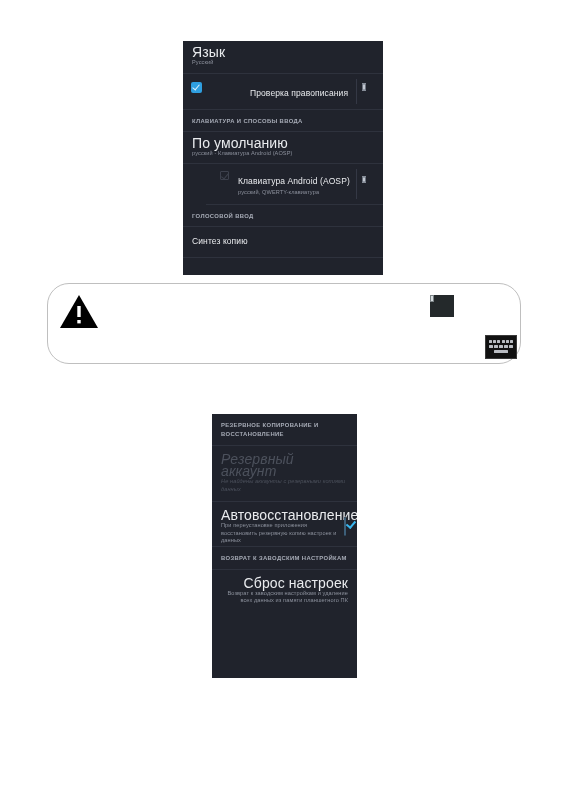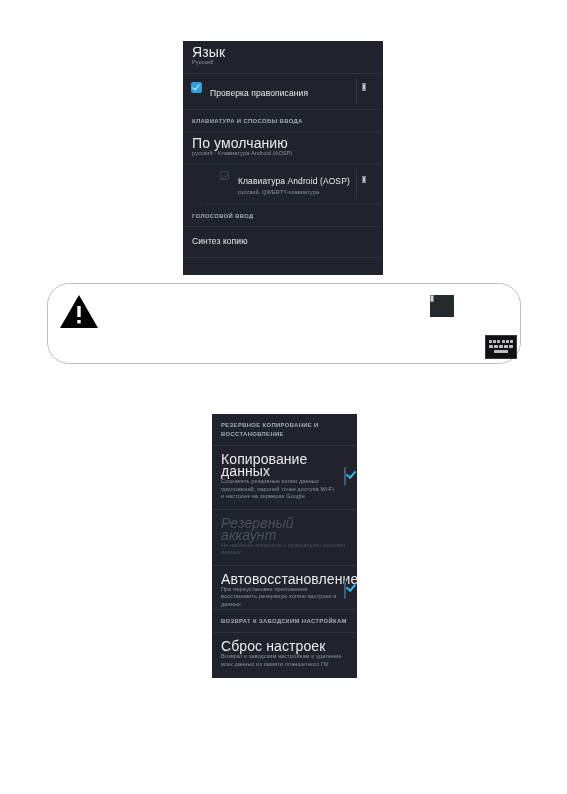--- a/index.html
+++ b/index.html
@@ -272,21 +272,21 @@
 </head>
 <body>
 
 <div class="android-panel panel-top">
 
   <div class="row">
     <div class="row-title big">Язык</div>
     <div class="row-sub">Русский</div>
   </div>
 
-  <div class="row row-check" style="padding-top:8px;padding-bottom:9px;">
+  <div class="row row-check" style="padding-top:8px;padding-bottom:9px;gap:40px;">
     <span class="cb checked"></span>
     <span class="cb-text">
       <span class="row-title">Проверка правописания</span>
     </span>
     <span class="gear-divider"></span>
     <span class="row-gear">
       <span class="sliders">
         <span class="bar b1"></span><span class="bar b2"></span><span class="bar b3"></span>
         <span class="knob k1"></span><span class="knob k2"></span><span class="knob k3"></span>
       </span>
@@ -360,46 +360,37 @@
     <span class="kbd-row">
       <span class="kbd-space"></span>
     </span>
   </span>
 </div>
 
 <div class="android-panel panel-bottom">
 
   <div class="section-header" style="line-height:9px;">РЕЗЕРВНОЕ КОПИРОВАНИЕ И ВОССТАНОВЛЕНИЕ</div>
 
-  <div class="row row-split" style="padding-top:7px;padding-bottom:8px;">
-    <span class="txtcol">
-      <span class="row-title big" style="display:block;">Копирование данных</span>
-      <span class="row-sub" style="display:block;">Сохранять резервные копии данных приложений, паролей точек доступа Wi-Fi и настроек на серверах Google</span>
-    </span>
-    <span class="cbcol">
-      <span class="cb-outline"></span>
-    </span>
-  </div>
 
   <div class="row row-split disabled" style="padding-top:7px;padding-bottom:8px;">
     <span class="txtcol">
       <span class="row-title big" style="display:block;">Резервный аккаунт</span>
       <span class="row-sub" style="display:block;">Не найдены аккаунты с резервными копиями данных</span>
     </span>
   </div>
 
   <div class="row row-split" style="padding-top:7px;padding-bottom:1px;">
     <span class="txtcol">
       <span class="row-title big" style="display:block;">Автовосстановление</span>
       <span class="row-sub" style="display:block;">При переустановке приложения восстановить резервную копию настроек и данных</span>
     </span>
     <span class="cbcol">
       <span class="cb-outline"></span>
     </span>
   </div>
 
   <div class="section-header" style="line-height:9px;">ВОЗВРАТ К ЗАВОДСКИМ НАСТРОЙКАМ</div>
 
-  <div class="row no-border" style="padding-top:7px;padding-bottom:8px;">
+  <div class="row no-border" style="padding-top:7px;padding-bottom:8px;text-align:right;">
     <div class="row-title big">Сброс настроек</div>
     <div class="row-sub">Возврат к заводским настройкам и удаление всех данных из памяти планшетного ПК</div>
   </div>
 </div>
 
 </body></html>

